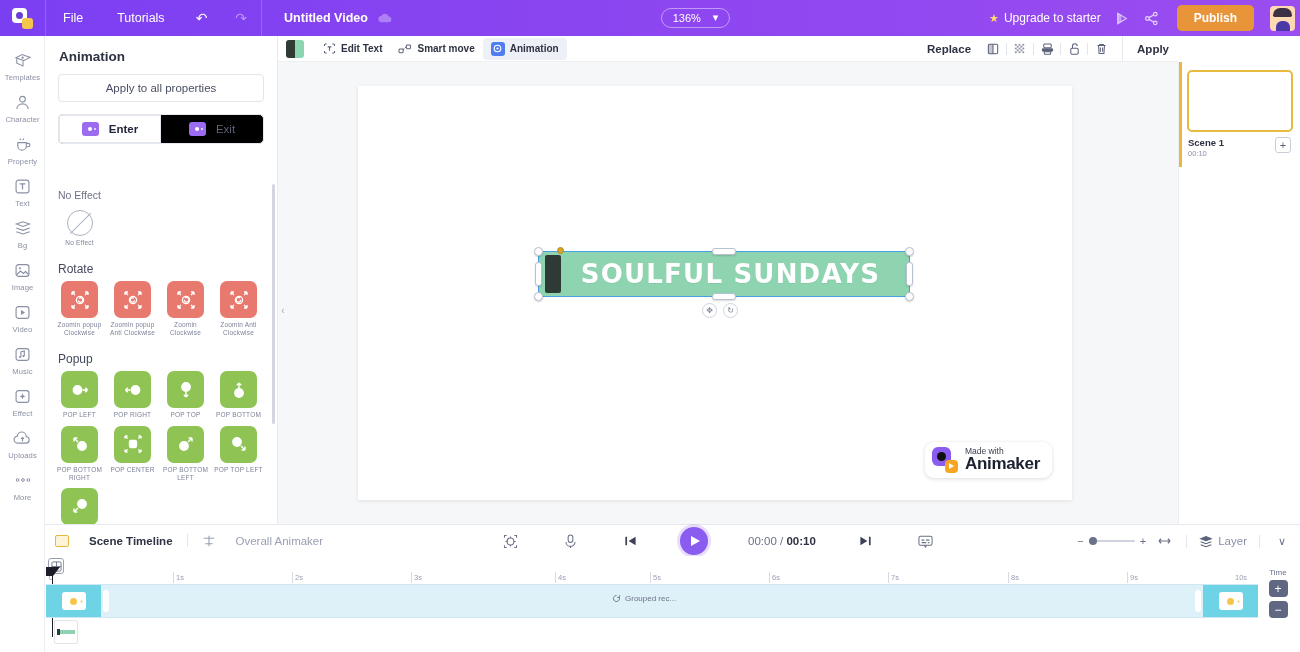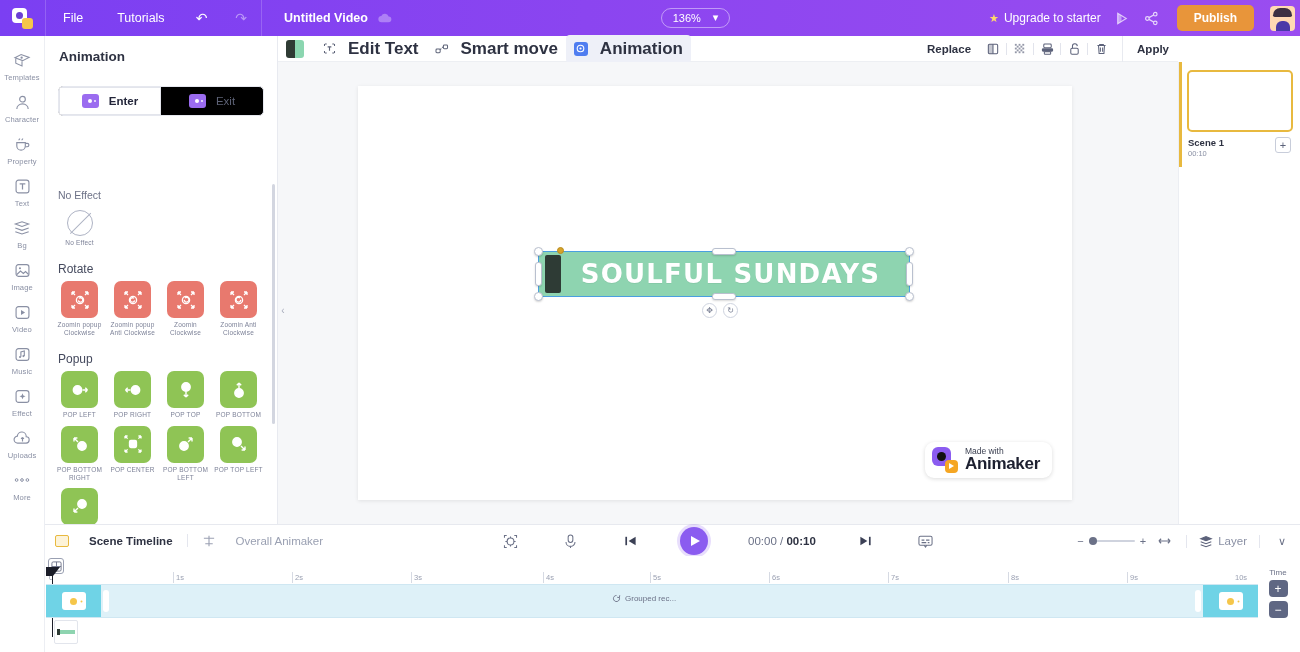--- a/index.html
+++ b/index.html
@@ -54,21 +54,21 @@
     width: 25px; height: 25px; border-radius: 4px; background:#ffd9b3;
     position:relative; overflow:hidden;
   }
   .avatar::before{content:"";position:absolute;left:3px;top:2px;width:19px;height:9px;background:#3d3042;border-radius:8px 8px 2px 2px;}
   .avatar::after{content:"";position:absolute;left:6px;bottom:0;width:14px;height:10px;background:#4a3aa8;border-radius:6px 6px 0 0;}
 
   
   .rail {
     position:absolute; top:36px; left:0; width:45px; height:616px;
     background:#fff; border-right:1px solid #eceef3;
-    display:flex; flex-direction:column; align-items:center; padding-top:8px;
+    display:flex; flex-direction:column; padding-top:8px;
   }
   .rail-item{ width:45px; padding:6px 0 4px; display:flex; flex-direction:column; align-items:center; cursor:pointer;}
   .rail-ico{ width:20px;height:20px;display:flex;align-items:center;justify-content:center;color:#7b8199;}
   .rail-lbl{ font-size:7.6px;color:#8a90a4;margin-top:3px;letter-spacing:.1px;}
 
   
   .panel {
     position:absolute; top:36px; left:45px; width:233px; height:488px;
     background:#fff; border-right:1px solid #e8eaf0; overflow:hidden;
   }
@@ -100,21 +100,21 @@
     display:flex; align-items:center; justify-content:center; color:#a7abbb; font-size:10px; cursor:pointer; z-index:6;
   }
 
   
   .canvas-toolbar{
     position:absolute; top:36px; left:278px; width:900px; height:26px;
     display:flex; align-items:center; background:#fff; border-bottom:1px solid #edeff3;
   }
   .swatch{ width:18px;height:18px;border-radius:3px;overflow:hidden;display:flex;margin:0 10px 0 8px;cursor:pointer;}
   .swatch .a{flex:1;background:#2f3b34;} .swatch .b{flex:1;background:#8bd6b0;}
-  .ct-btn{ display:flex;align-items:center;gap:12px;font-size:17px;font-weight:bold;color:#2e3242;padding:4px 8px;border-radius:4px;cursor:pointer;}
+  .ct-btn{ display:flex;align-items:center;gap:5px;font-size:10px;font-weight:bold;color:#2e3242;padding:4px 8px;border-radius:4px;cursor:pointer;}
   .ct-btn.active{ background:#eef0f8; }
   .ct-ico{ width:14px;height:14px;display:flex;align-items:center;justify-content:center;color:#5d6378;}
   .ct-ico.blue{ background:#4f7df0;border-radius:3px;color:#fff;font-size:8px;}
   .ct-right{ position:absolute; right:0; top:0; height:26px; display:flex; align-items:center; }
   .ct-r-item{ padding:0 9px; font-size:11.5px; color:#2e3242; font-weight:bold; cursor:pointer;}
   .ct-r-ico{ width:26px;height:26px;display:flex;align-items:center;justify-content:center;color:#5c627a;cursor:pointer;}
   .ct-div{ width:1px;height:12px;background:#e2e4ec;}
   .ct-vdiv{ width:1px;height:26px;background:#e8eaf0;margin:0 0 0 8px;}
 
   
@@ -397,20 +397,21 @@
             <circle cx="10" cy="3" r="1.5"></circle>
             <circle cx="16" cy="3" r="1.5"></circle>
           </svg>
       </div>
       <div class="rail-lbl">More</div>
     </div>
   </div>
 
   <div class="panel">
     <div class="panel-title">Animation</div>
+    <div class="apply-btn">Apply to all properties</div>
     <div class="ee-tabs">
       <div class="ee-tab active">
         <span class="ee-chip"></span>
         <span>Enter</span>
       </div>
       <div class="ee-tab inactive">
         <span class="ee-chip"></span>
         <span>Exit</span>
       </div>
     </div>
@@ -790,21 +791,21 @@
           <path d="M1 6h10M6 1v10"></path>
           <rect x="1" y="1" width="10" height="10" rx="1.4"></rect>
         </svg>
     </div>
 
     <div class="tl-ruler">
       <span class="tick" style="left:2px;border-left:none;">0</span>
       <span class="tick" style="left:128px;">1s</span>
       <span class="tick" style="left:247px;">2s</span>
       <span class="tick" style="left:366px;">3s</span>
-      <span class="tick" style="left:498px;">4s</span>
+      <span class="tick" style="left:510px;">4s</span>
       <span class="tick" style="left:605px;">5s</span>
       <span class="tick" style="left:724px;">6s</span>
       <span class="tick" style="left:843px;">7s</span>
       <span class="tick" style="left:963px;">8s</span>
       <span class="tick" style="left:1082px;">9s</span>
       <span class="tick" style="left:1188px;border-left:none;">10s</span>
     </div>
 
     <div class="playhead"></div>
     <div class="playhead-line"></div>

